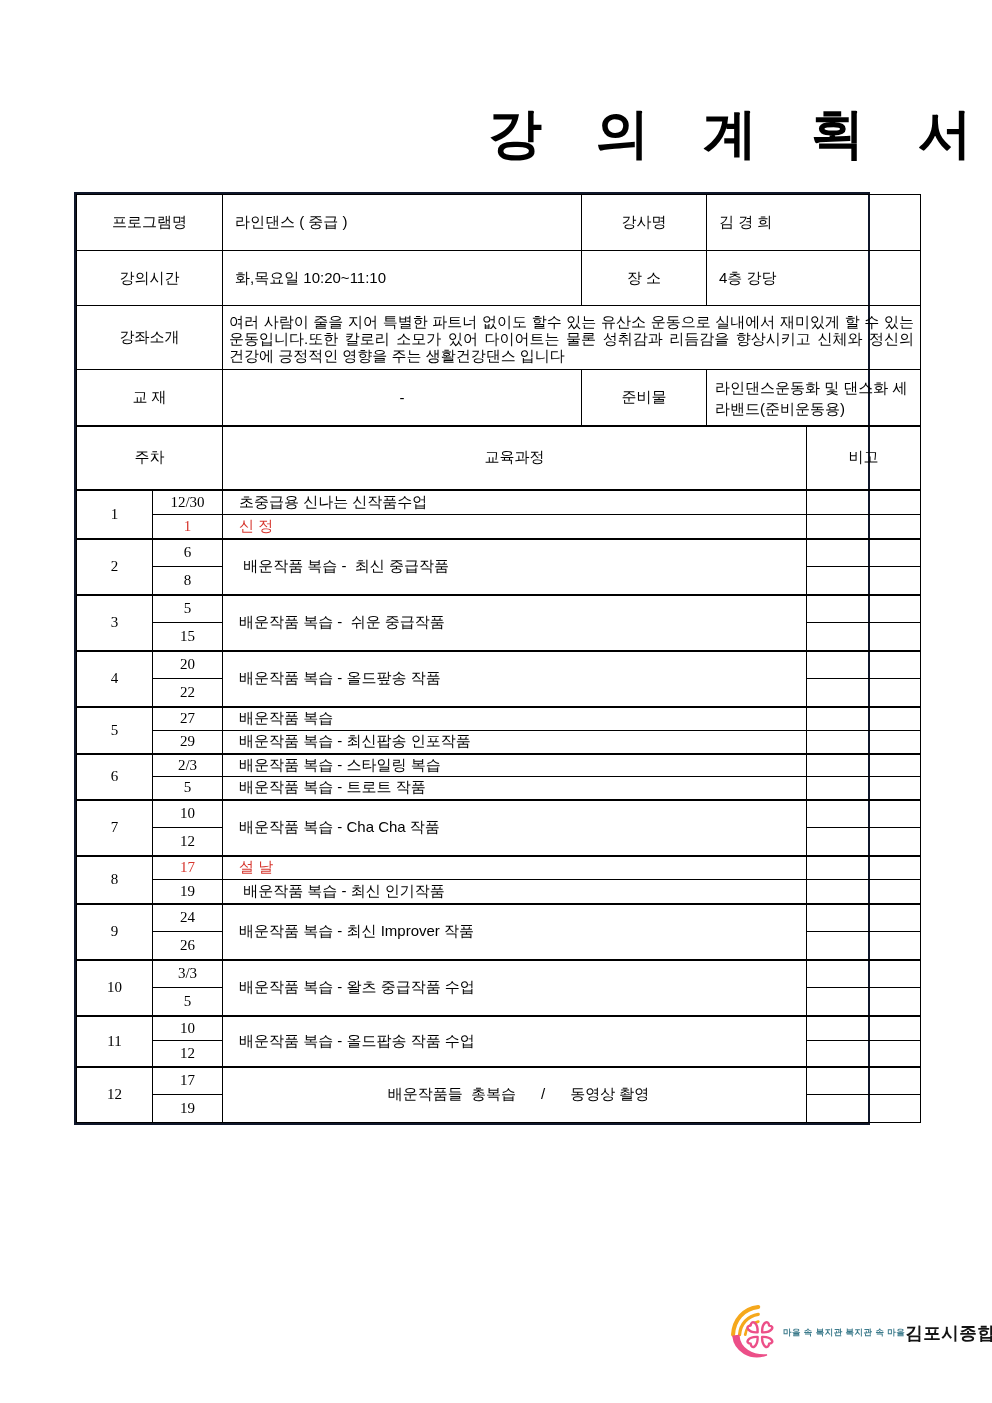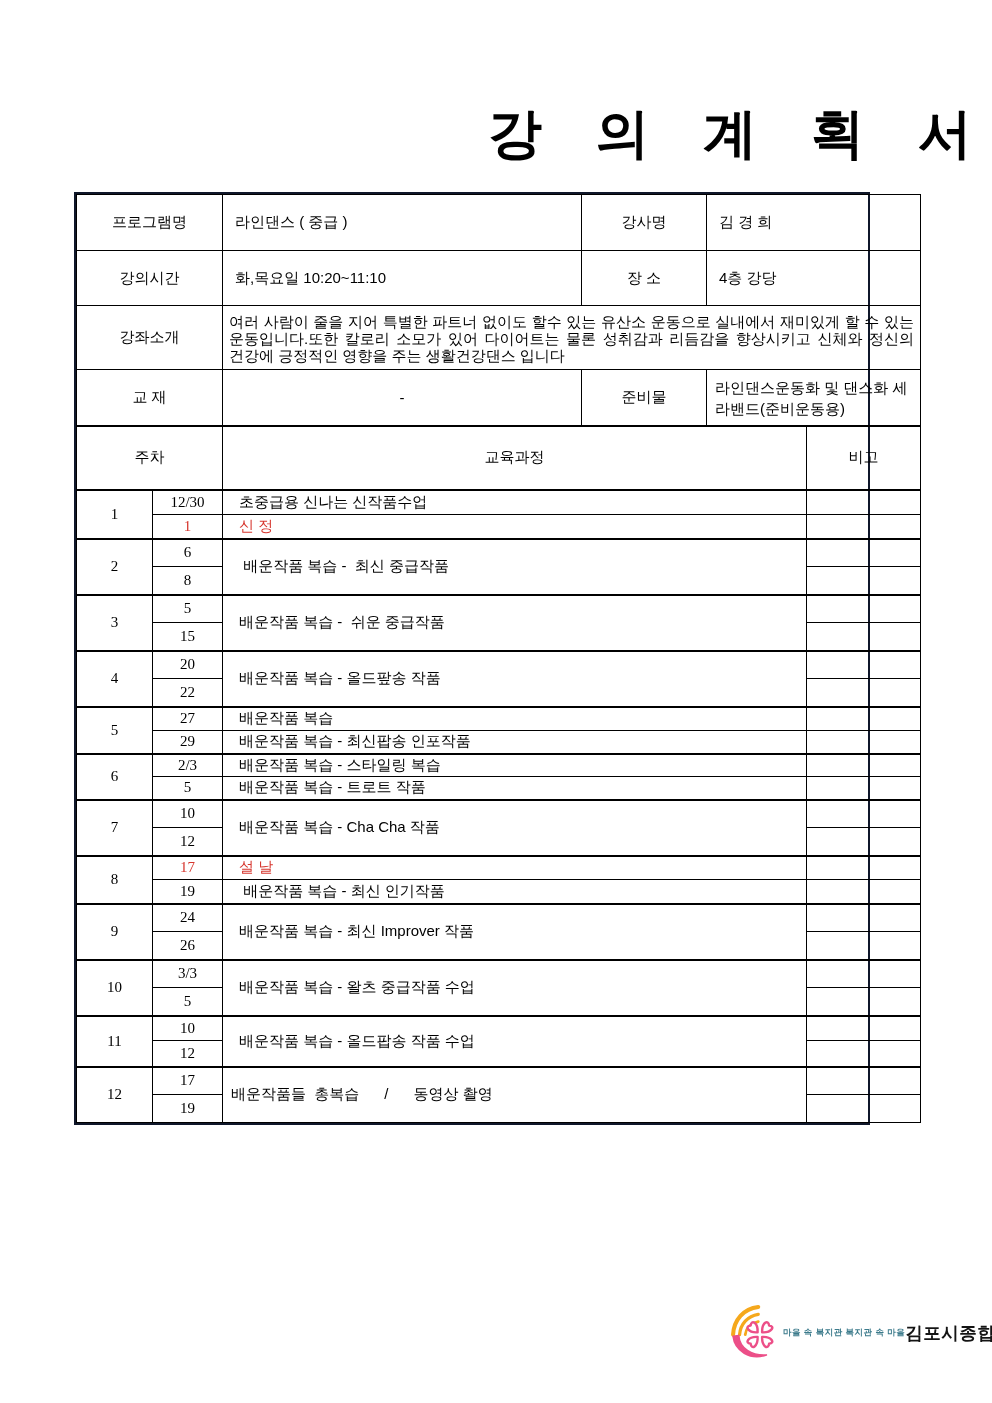--- a/index.html
+++ b/index.html
@@ -27,21 +27,21 @@
     text-align:justify; vertical-align:top;
     padding:1px 6px 0 6px; line-height:17px; font-size:15px;
     word-break:keep-all;
   }
   .prep { padding-left:8px; line-height:21px; }
   
   .hdr td { text-align:center; font-size:15px; }
   .wk { font-family:"Liberation Serif", serif; font-size:16px; text-align:center; }
   .dt { font-family:"Liberation Serif", serif; font-size:16px; text-align:center; }
   .ct { padding-left:16px; white-space:pre-wrap; }
-  .ct.center { text-align:left; padding-left:8px; }
+  .ct.center { text-align:center; padding-left:8px; }
   .nt {}
   tr.gf td { border-top:2px solid #000; }
   .red { color:#d6362e; }
   
   .logo { position:absolute; left:729px; top:1302px; display:flex; align-items:center; }
   .logo-icon { width:52px; height:62px; flex:0 0 auto; margin-right:2px; }
   .logo-text { display:flex; flex-direction:row; align-items:center; }
   .logo-tagline {
     font-size:8.5px; font-weight:bold; color:#3b7a8b;
     letter-spacing:0.5px; margin-bottom:1px; white-space:nowrap;

